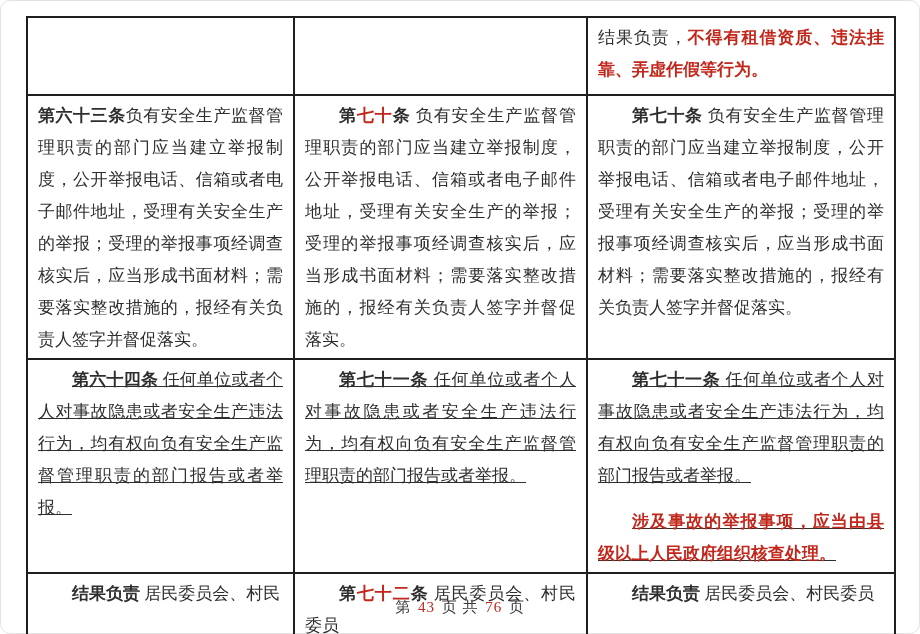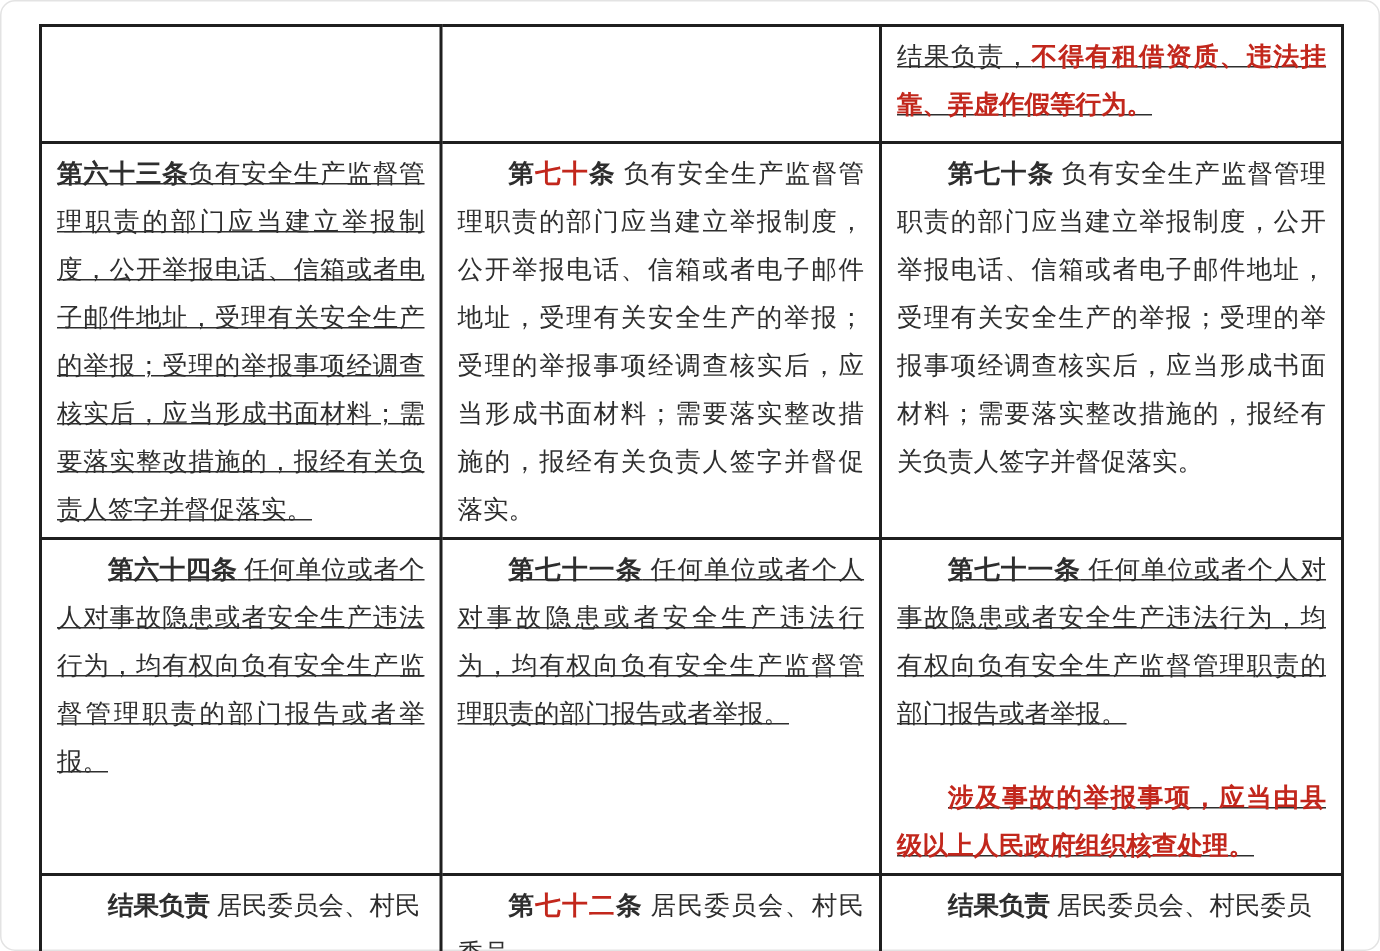--- a/index.html
+++ b/index.html
@@ -28,22 +28,22 @@
     padding:4px 10px 2px 10px;
     font-size:17px;line-height:32px;
     overflow:hidden;
     box-sizing:border-box;
   }
   tr.r0{height:78px;}
   tr.r1{height:226px;}
   tr.r2{height:205px;text-decoration:underline;}
   tr.r3{height:40px;}
   .para{margin:0;text-align:justify;text-indent:2em;}
-  .para.no-indent{text-indent:0;text-decoration:underline;}
-  .para.gap-above{margin-top:24px;}
+  .para.no-indent{text-indent:0;}
+  .para.gap-above{margin-top:14px;}
   .b{font-weight:bold;}
   .red{color:var(--red);font-weight:bold;}
   .footer{
     position:absolute;left:0;right:0;top:597px;
     text-align:center;font-size:15px;color:#3a3a3a;
     letter-spacing:1px;
   }
   .footer .num{color:var(--red);padding:0 2px;}
 </style>
 </head>
@@ -98,14 +98,15 @@
         <td>
           <p class="para"><span class="b">第</span><span class="red">七十二</span><span class="b">条</span><span> 居民委员会、村民委员</span></p>
         </td>
         <td>
           <p class="para"><span class="b">结果负责</span><span> 居民委员会、村民委员</span></p>
         </td>
       </tr>
     </tbody>
   </table>
 
+  <div class="footer"><span>第</span> <span class="num">43</span> <span>页 共</span> <span class="num">76</span> <span>页</span></div>
 
 </div>
 
 </body></html>

